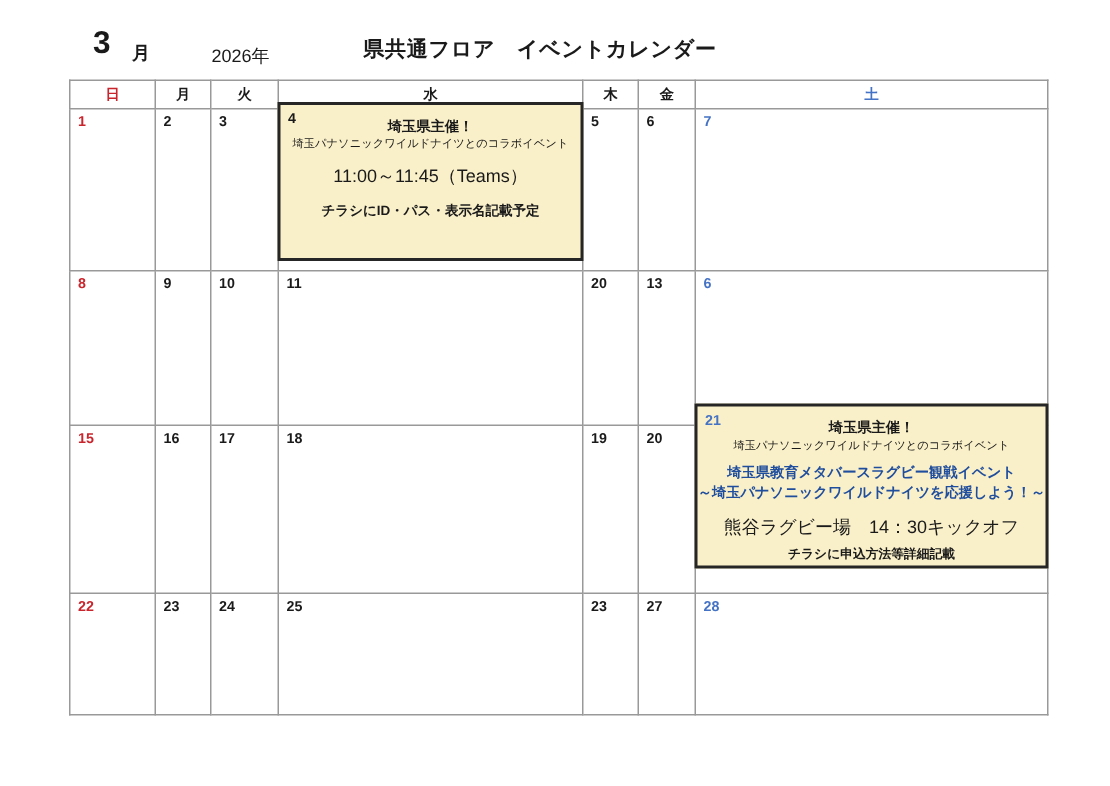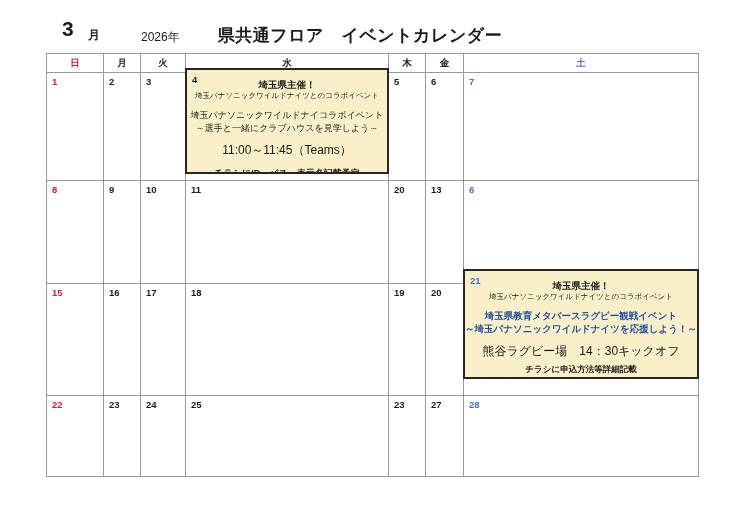--- a/index.html
+++ b/index.html
@@ -6,21 +6,21 @@
   html,body { width:740px; height:524px; background:#ffffff; overflow:hidden;
     font-family:"Liberation Sans","DejaVu Sans",sans-serif; color:#1a1a1a; }
   .page { position:relative; width:740px; height:524px; }
 
   
   .titlebar { position:absolute; left:0; top:0; width:740px; height:53px; }
   .month-num { position:absolute; left:62px; top:17px; font-size:21px; font-weight:bold; }
   .month-kanji { position:absolute; left:88px; top:27px; font-size:12px; font-weight:bold; }
   .year { position:absolute; left:141px; top:29px; font-size:12px; font-weight:normal; }
   .main-title { position:absolute; left:40px; top:24px; width:640px; text-align:center;
-    font-size:17px; font-weight:bold; letter-spacing:0.5px; }
+    font-size:14px; font-weight:bold; letter-spacing:0.5px; }
 
   
   .grid-wrap { position:absolute; left:46px; top:53px; width:652px; height:424px; }
   table { border-collapse:collapse; table-layout:fixed; width:652px; height:424px; }
   th, td { border:1px solid var(--grid_line); }
   th { height:19px; font-size:9.5px; font-weight:bold; text-align:center; vertical-align:middle; }
   td { vertical-align:top; text-align:left; padding:3px 0 0 5px; font-size:9.5px; font-weight:bold; }
   .sun { color:var(--red); }
   .sat { color:var(--saturday_blue); }
 
@@ -115,24 +115,20 @@
         </tr>
       </tbody>
     </table>
 
     <div class="event-box event1">
       <div class="ev-row1">
         <span class="ev-date">4</span>
         <span class="ev-head">埼玉県主催！</span>
       </div>
       <div class="ev-sub">埼玉パナソニックワイルドナイツとのコラボイベント</div>
-      <div class="ev-title">
-        <div>埼玉パナソニックワイルドナイコラボイベント</div>
-        <div>～選手と一緒にクラブハウスを見学しよう～</div>
-      </div>
       <div class="ev-time">11:00～11:45（Teams）</div>
       <div class="ev-note">チラシにID・パス・表示名記載予定</div>
     </div>
 
     <div class="event-box event2">
       <div class="ev-row1">
         <span class="ev-date">21</span>
         <span class="ev-head">埼玉県主催！</span>
       </div>
       <div class="ev-sub">埼玉パナソニックワイルドナイツとのコラボイベント</div>

